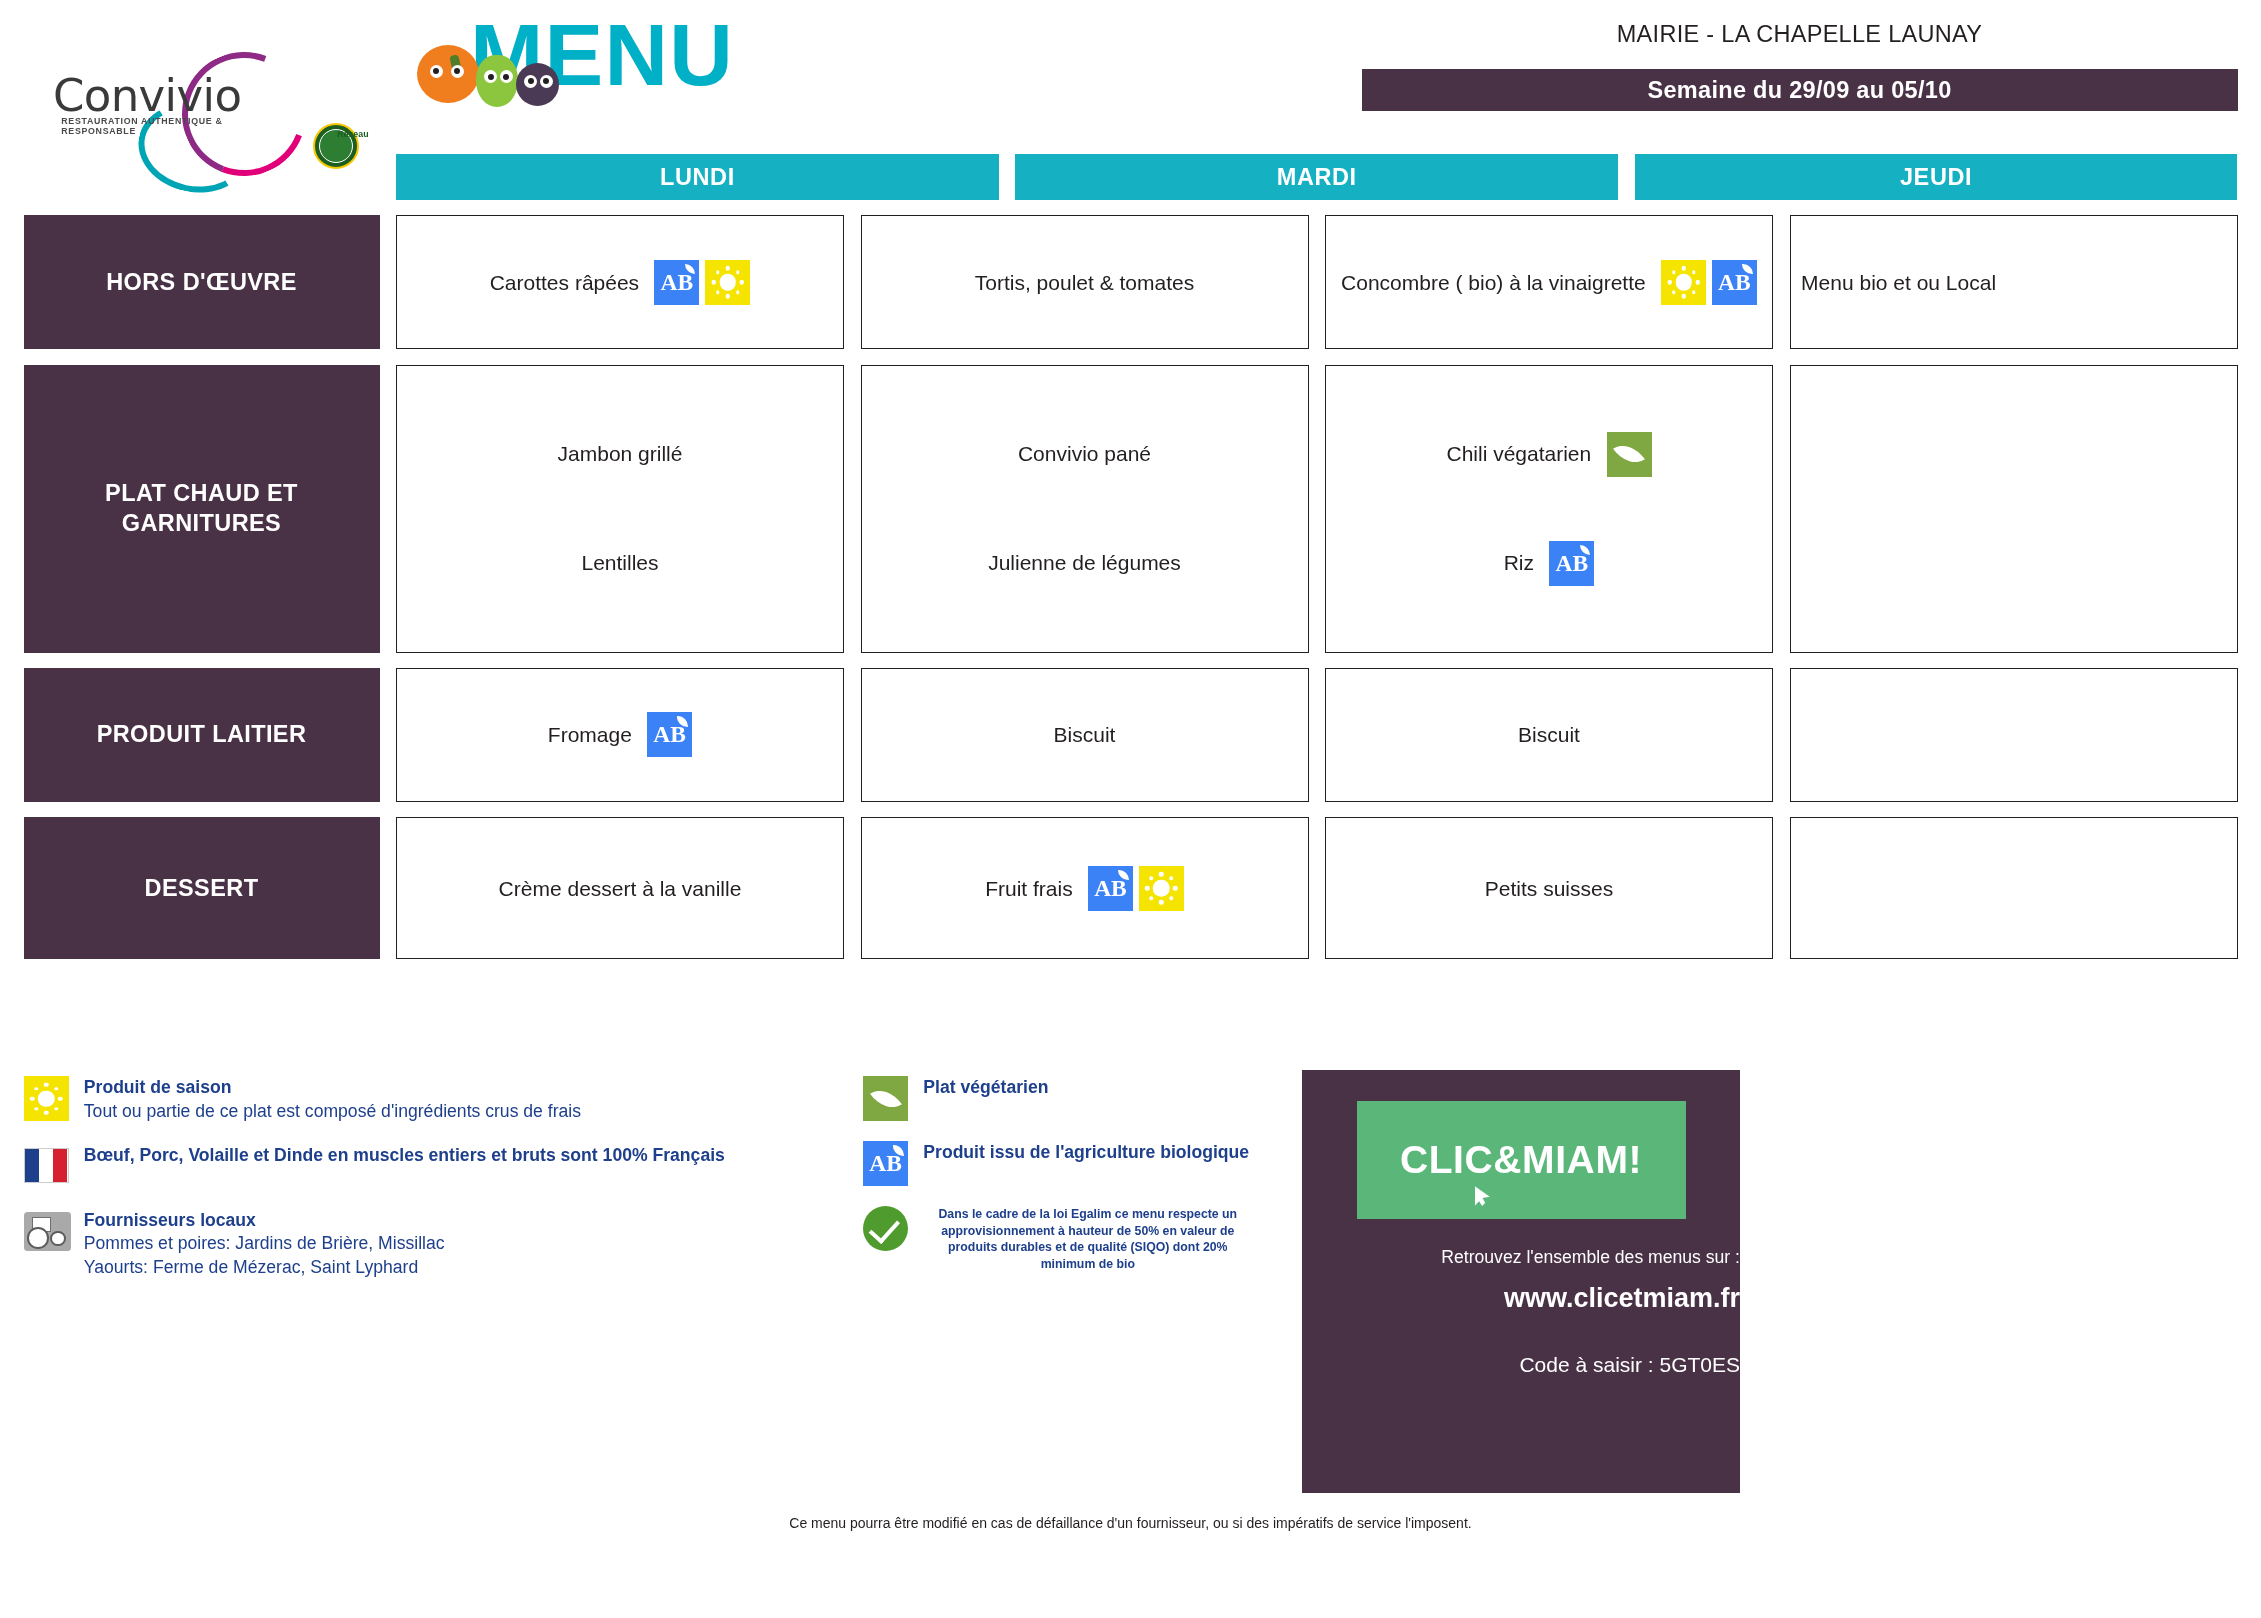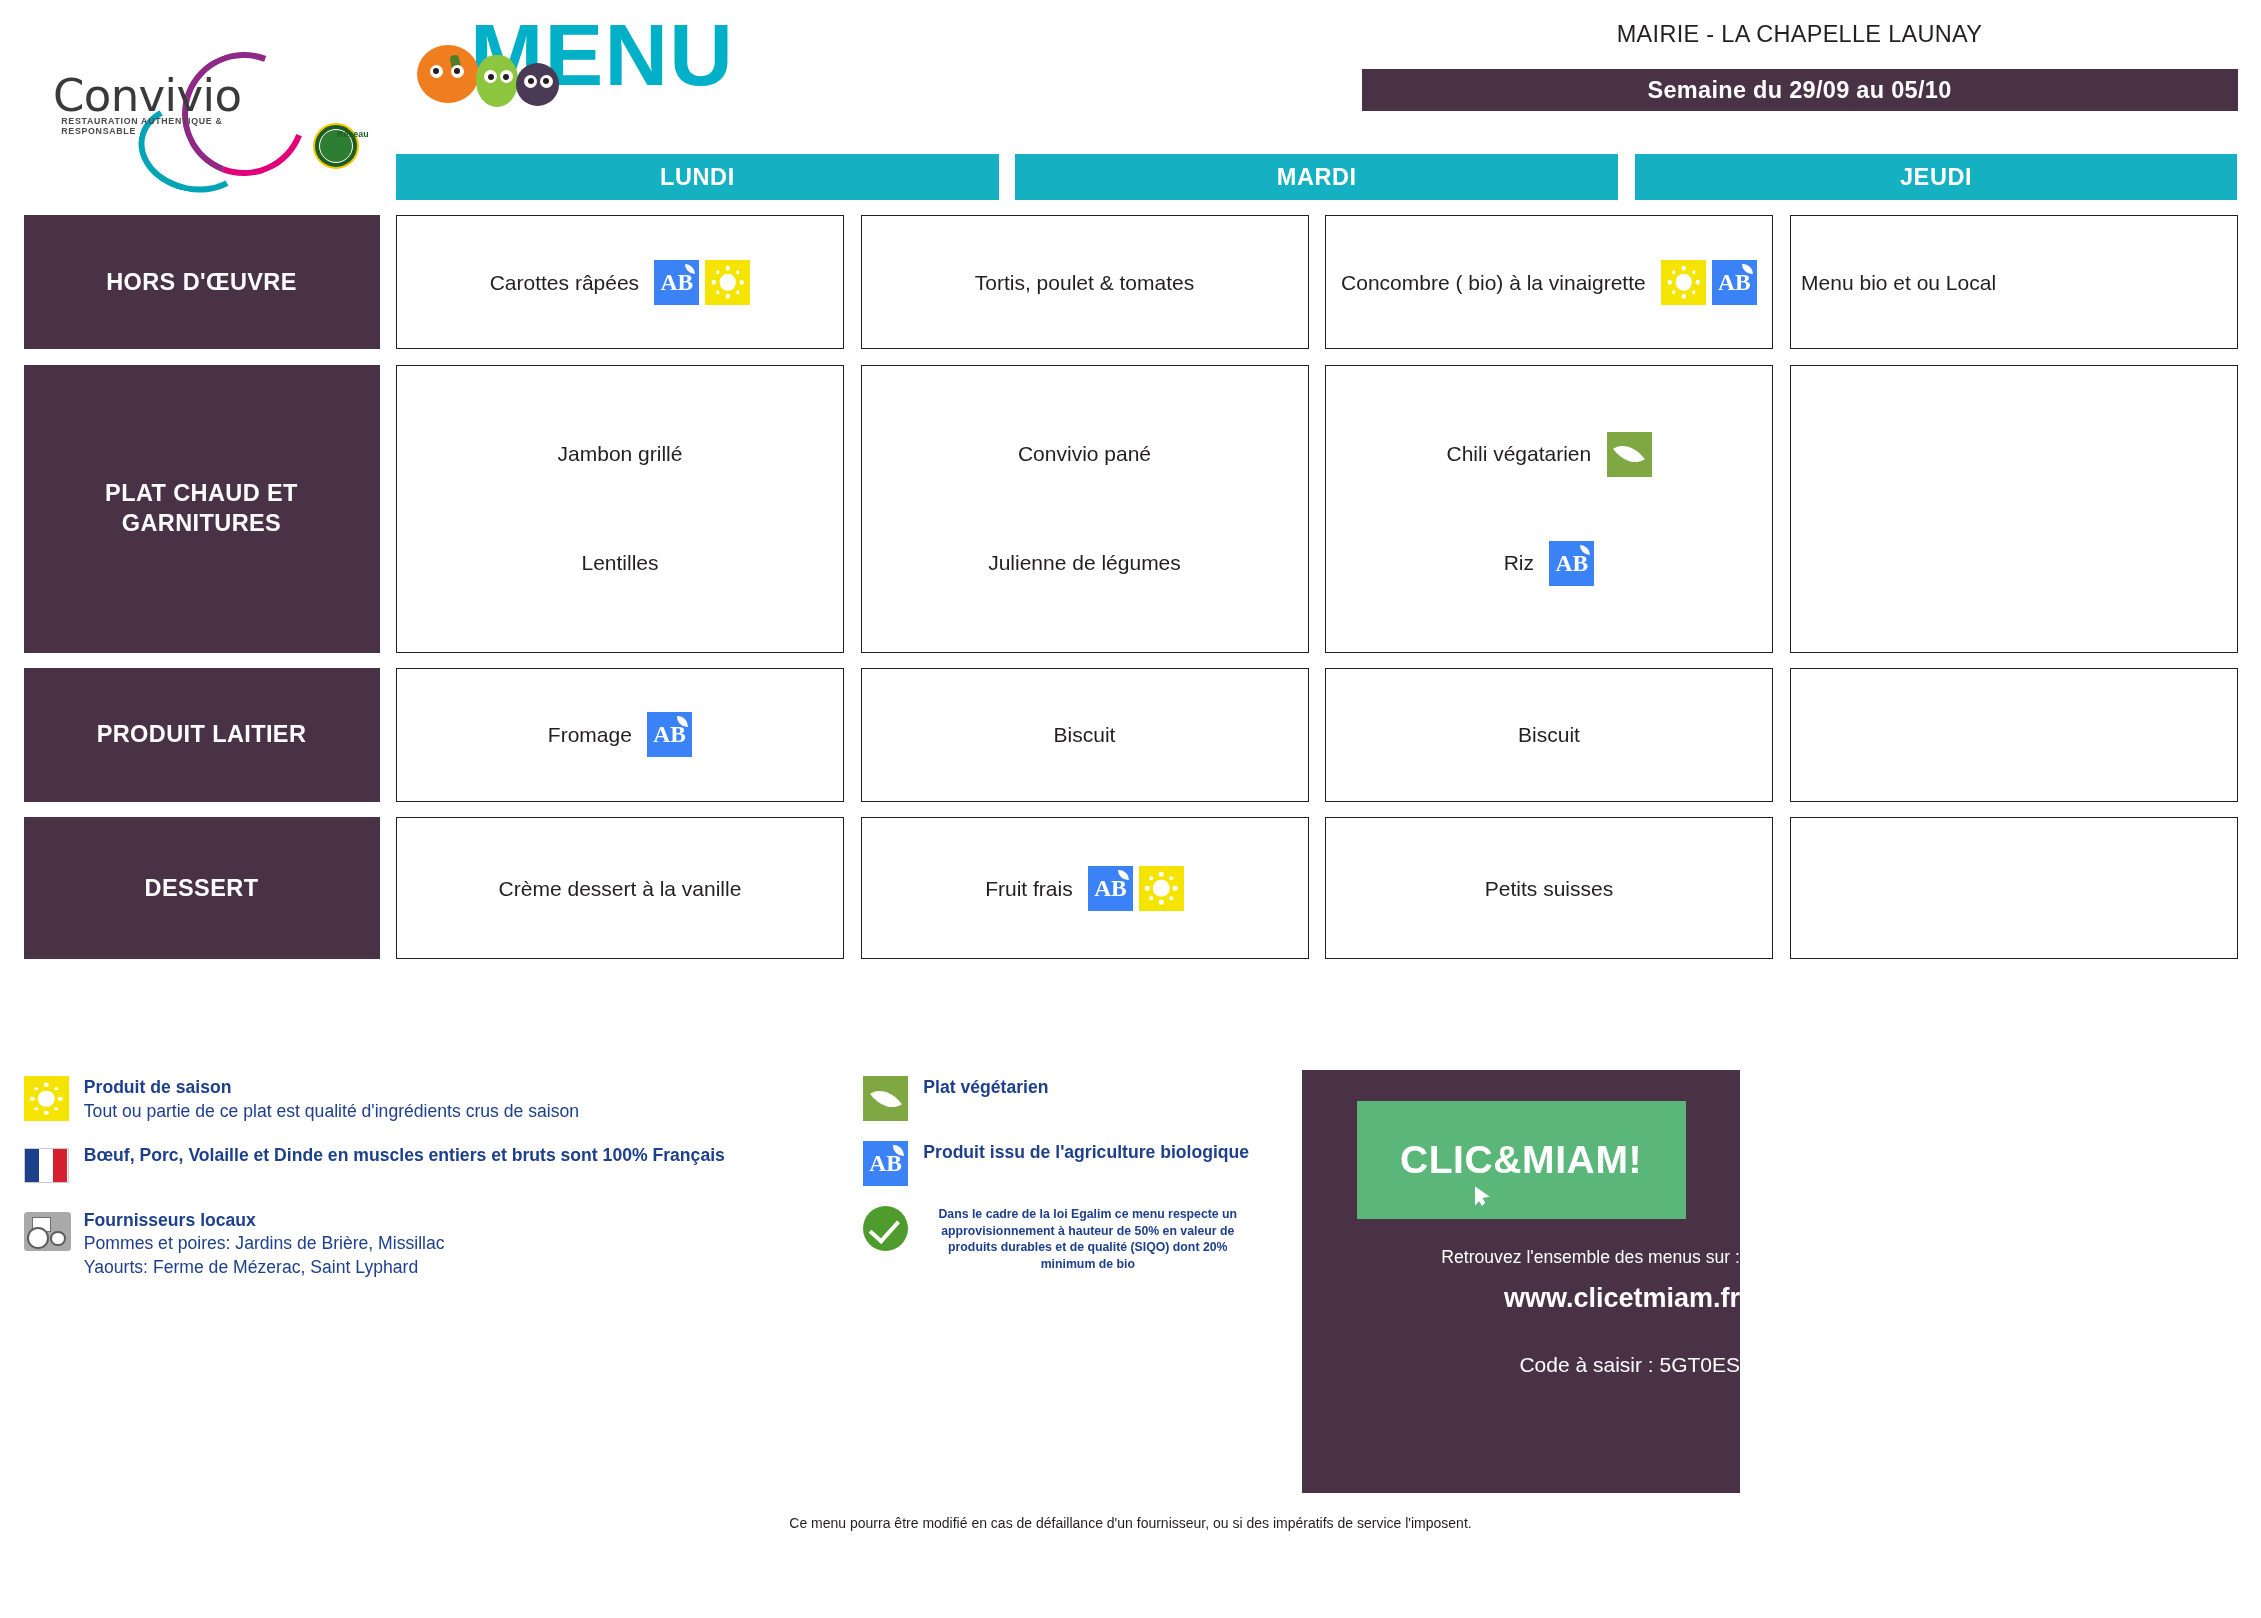--- a/index.html
+++ b/index.html
@@ -720,21 +720,21 @@
   <div class="legend">
 
     <div class="legend-col">
 
       <div class="legend-item">
         <div class="legend-icon badge-sun">
             <span class="core"></span>
           </div>
         <div class="legend-text">
           <div class="strong">Produit de saison</div>
-          <div class="plain">Tout ou partie de ce plat est qualité d'ingrédients crus de saison</div>
+          <div class="plain">Tout ou partie de ce plat est composé d'ingrédients crus de frais</div>
         </div>
       </div>
 
       <div class="legend-item">
         <div class="legend-icon">
           <div class="flag">
               <i class="b"></i>
               <i class="w"></i>
               <i class="r"></i>
             </div>

